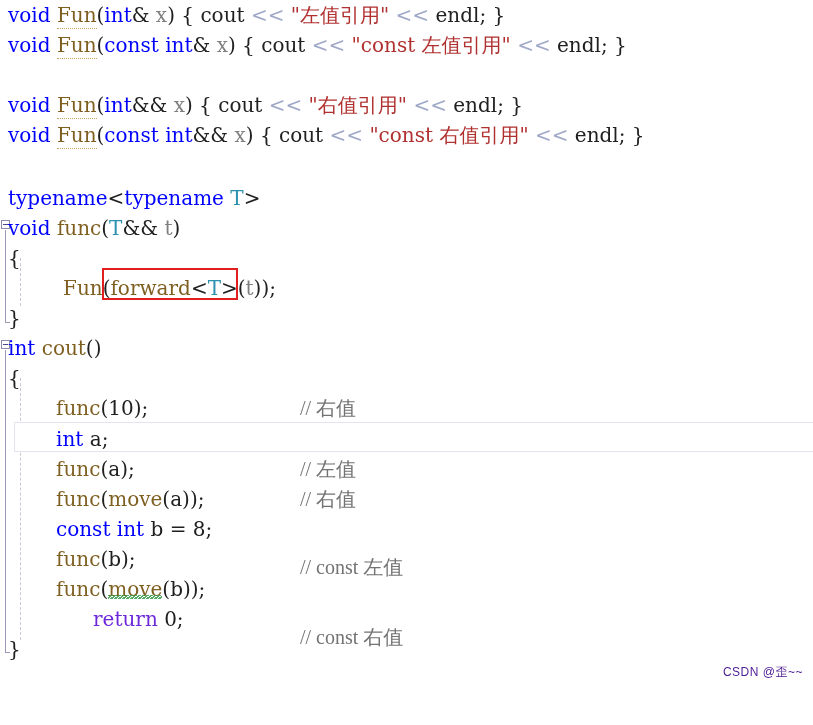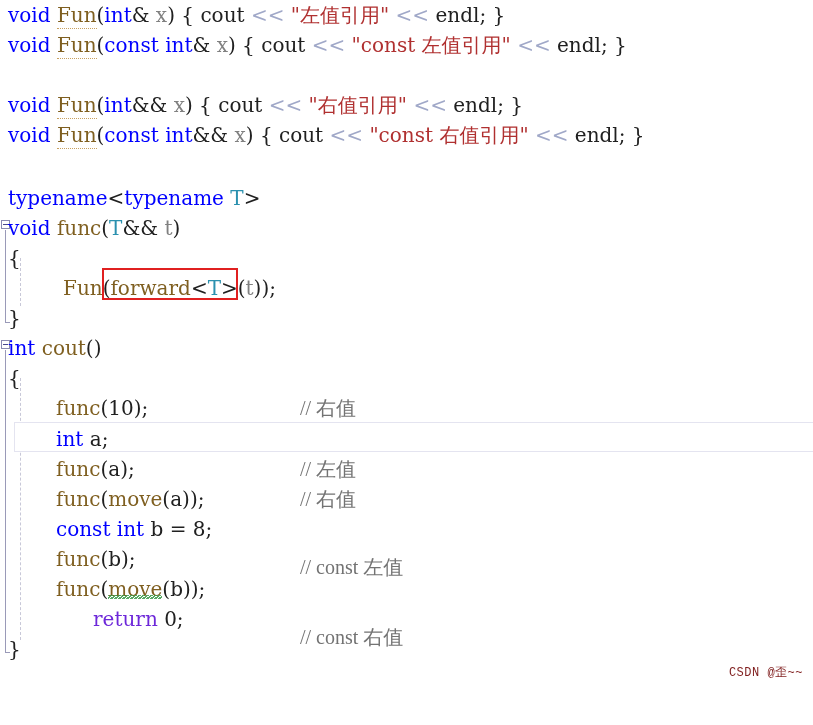--- a/index.html
+++ b/index.html
@@ -136,22 +136,22 @@
     pointer-events: none;
     background: transparent;
   }
 
   
   .watermark {
     position: absolute;
     right: 10px;
     bottom: 6px;
     font-size: 12px;
-    color: #7f1d1d;
-    font-family: Liberation Mono, monospace;
+    color: #4c1d95;
+    font-family: Liberation Sans, sans-serif;
     letter-spacing: 0.5px;
   }
 </style>
 </head>
 <body>
 
 <div id="editor">
 
   <div class="gutter"></div>
 

